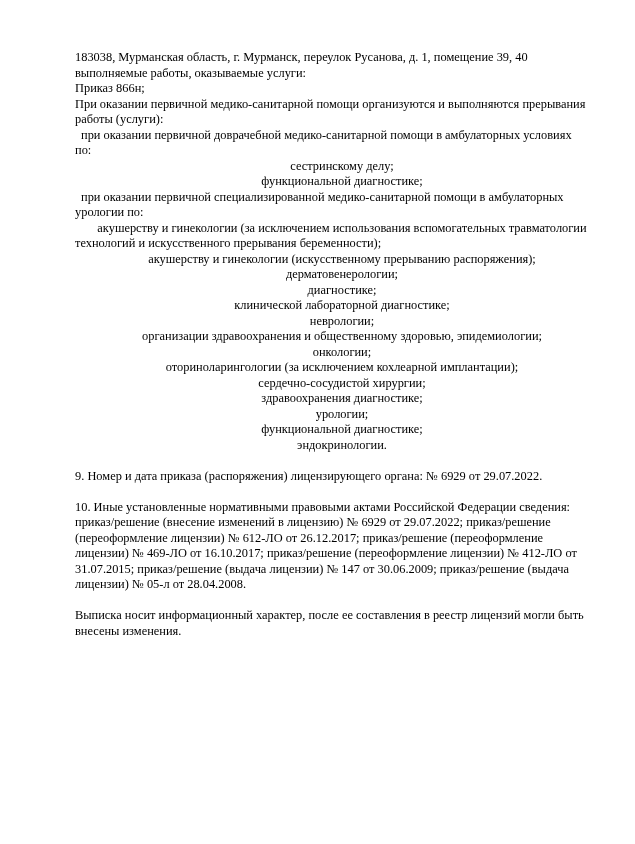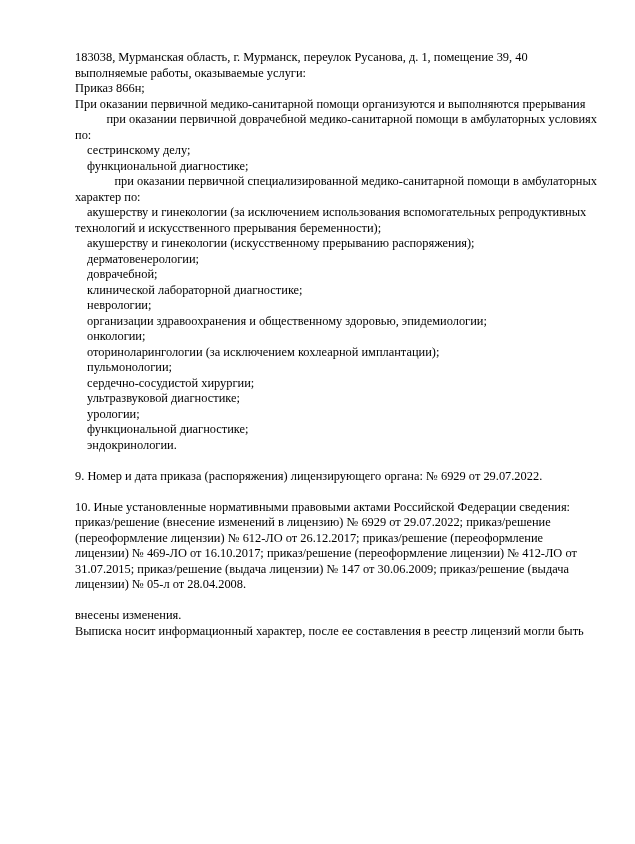--- a/index.html
+++ b/index.html
@@ -17,58 +17,58 @@
     font-family: "Liberation Serif", "DejaVu Serif", serif;
     font-size: 12.4px;
     line-height: 15.5px;
     color: #000000;
     overflow: hidden;
   }
   .ln {
     white-space: pre;
     min-height: 15.5px;
   }
-  .i1 { padding-left: 6px; text-align: right; }
-  .i2 { padding-left: 12px; }
+  .i1 { padding-left: 6px; }
+  .i2 { padding-left: 12px; text-align: center; }
 </style>
 </head>
 <body>
 
 <div class="page">
   <div class="ln i0">183038, Мурманская область, г. Мурманск, переулок Русанова, д. 1, помещение 39, 40</div>
   <div class="ln i0">выполняемые работы, оказываемые услуги:</div>
   <div class="ln i0">Приказ 866н;</div>
   <div class="ln i0">При оказании первичной медико-санитарной помощи организуются и выполняются прерывания</div>
+  <div class="ln i0">работы (услуги):</div>
   <div class="ln i1">при оказании первичной доврачебной медико-санитарной помощи в амбулаторных условиях</div>
   <div class="ln i0">по:</div>
   <div class="ln i2">сестринскому делу;</div>
   <div class="ln i2">функциональной диагностике;</div>
   <div class="ln i1">при оказании первичной специализированной медико-санитарной помощи в амбулаторных</div>
-  <div class="ln i0">характер по:</div>
-  <div class="ln i2">акушерству и гинекологии (за исключением использования вспомогательных репродуктивных</div>
+  <div class="ln i0">урологии по:</div>
+  <div class="ln i2">акушерству и гинекологии (за исключением использования вспомогательных травматологии</div>
   <div class="ln i0">технологий и искусственного прерывания беременности);</div>
   <div class="ln i2">акушерству и гинекологии (искусственному прерыванию распоряжения);</div>
   <div class="ln i2">дерматовенерологии;</div>
-  <div class="ln i2">доврачебной;</div>
+  <div class="ln i2">диагностике;</div>
   <div class="ln i2">клинической лабораторной диагностике;</div>
   <div class="ln i2">неврологии;</div>
   <div class="ln i2">организации здравоохранения и общественному здоровью, эпидемиологии;</div>
   <div class="ln i2">онкологии;</div>
   <div class="ln i2">оториноларингологии (за исключением кохлеарной имплантации);</div>
-  <div class="ln i2">пульмонологии;</div>
   <div class="ln i2">сердечно-сосудистой хирургии;</div>
-  <div class="ln i2">ультразвуковой диагностике;</div>
+  <div class="ln i2">здравоохранения диагностике;</div>
   <div class="ln i2">урологии;</div>
   <div class="ln i2">функциональной диагностике;</div>
   <div class="ln i2">эндокринологии.</div>
   <div class="ln i0"></div>
   <div class="ln i0">9. Номер и дата приказа (распоряжения) лицензирующего органа: № 6929 от 29.07.2022.</div>
   <div class="ln i0"></div>
   <div class="ln i0">10. Иные установленные нормативными правовыми актами Российской Федерации сведения:</div>
   <div class="ln i0">приказ/решение (внесение изменений в лицензию) № 6929 от 29.07.2022; приказ/решение</div>
   <div class="ln i0">(переоформление лицензии) № 612-ЛО от 26.12.2017; приказ/решение (переоформление</div>
   <div class="ln i0">лицензии) № 469-ЛО от 16.10.2017; приказ/решение (переоформление лицензии) № 412-ЛО от</div>
   <div class="ln i0">31.07.2015; приказ/решение (выдача лицензии) № 147 от 30.06.2009; приказ/решение (выдача</div>
   <div class="ln i0">лицензии) № 05-л от 28.04.2008.</div>
   <div class="ln i0"></div>
+  <div class="ln i0">Выписка носит информационный характер, после ее составления в реестр лицензий могли быть</div>
   <div class="ln i0">внесены изменения.</div>
-  <div class="ln i0">Выписка носит информационный характер, после ее составления в реестр лицензий могли быть</div>
 </div>
 
 </body></html>

